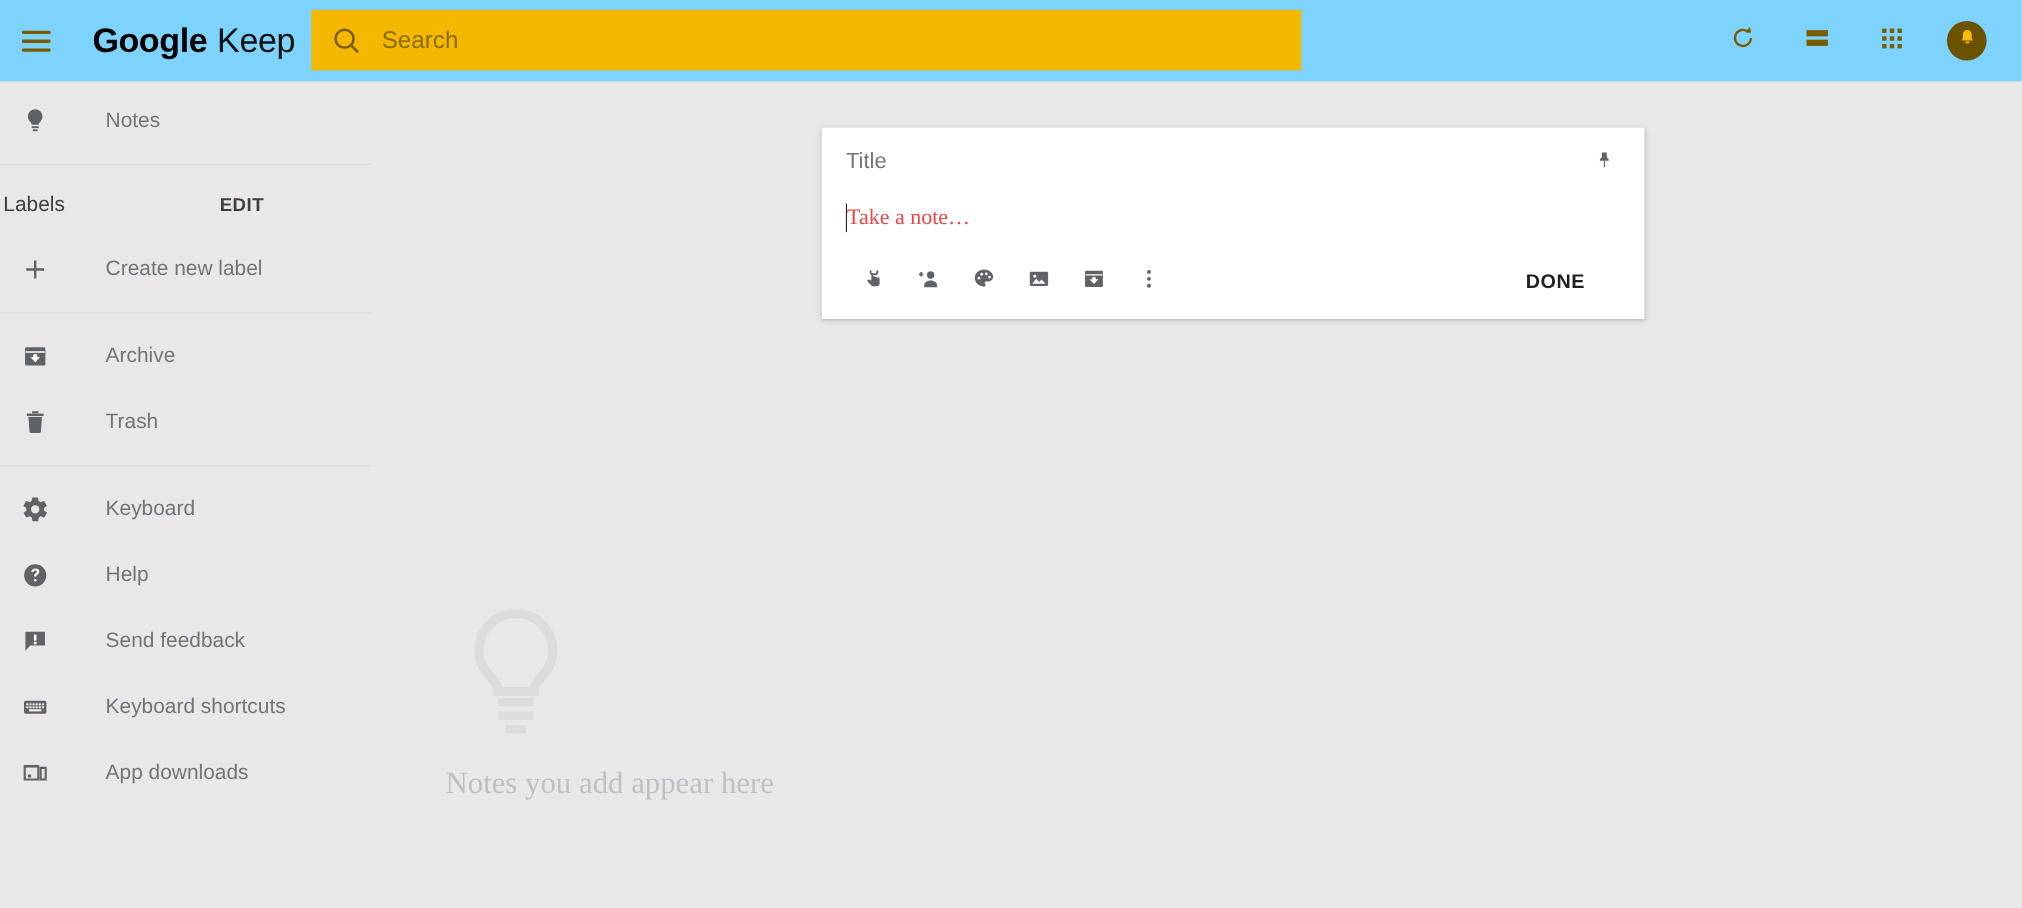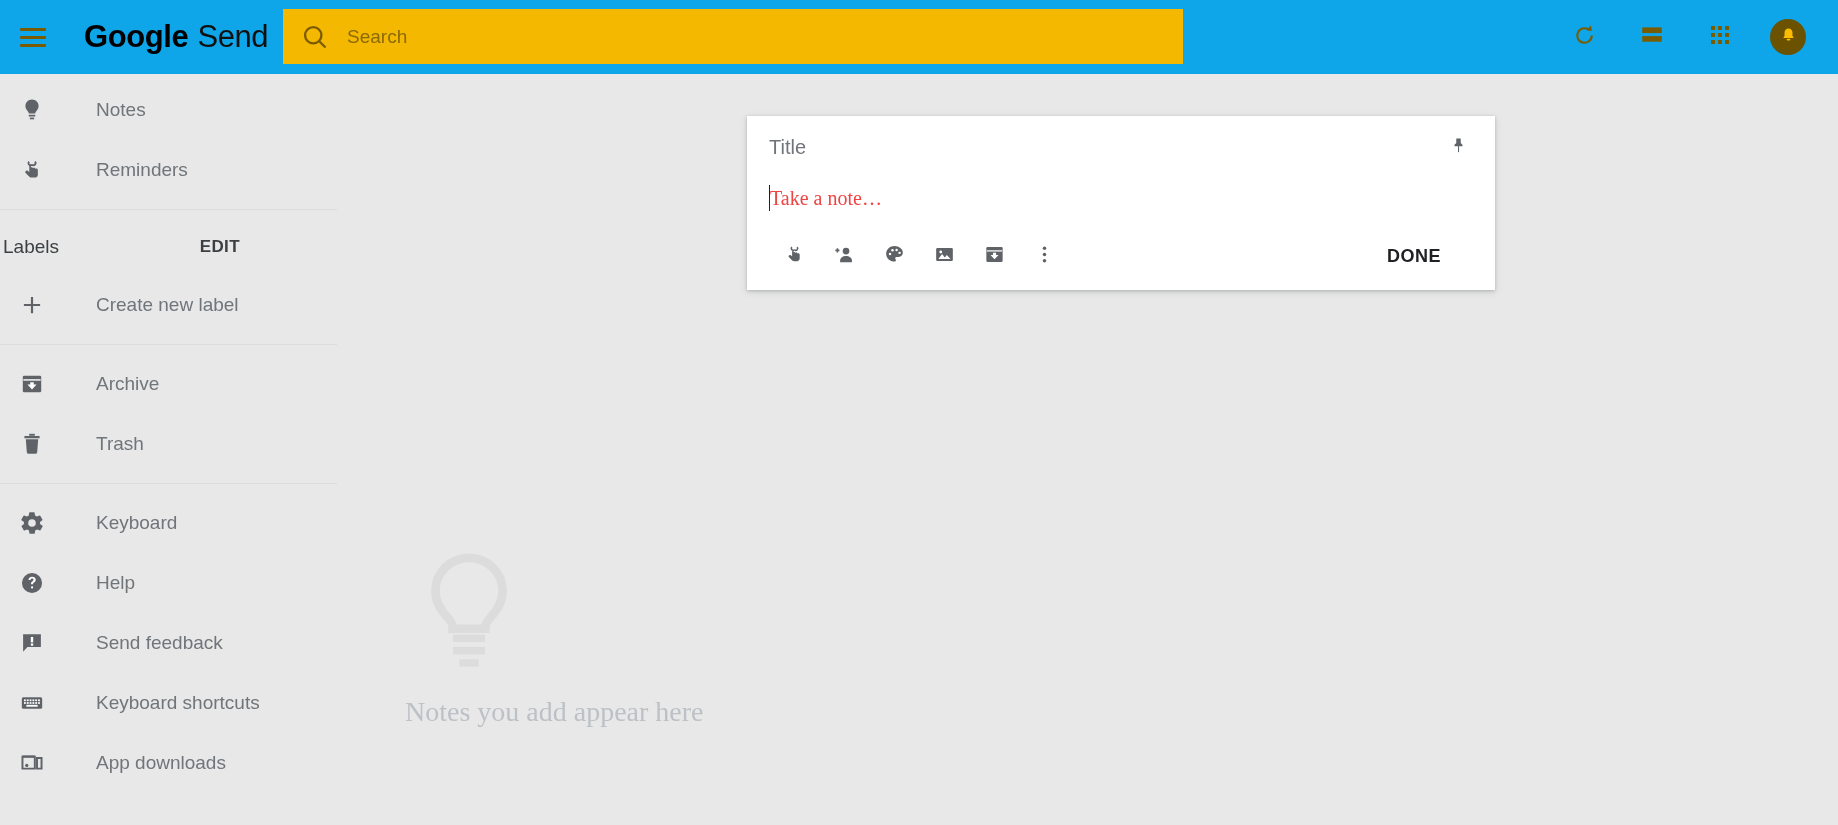--- a/index.html
+++ b/index.html
@@ -14,21 +14,21 @@
     overflow: hidden;
     position: relative;
   }
 
   
   .header {
     position: absolute;
     top: 0; left: 0;
     width: 1838px;
     height: 74px;
-    background: #0ea5e9;
+    background: #7dd3fc;
     display: flex;
     align-items: center;
     box-sizing: border-box;
   }
   .hamburger {
     width: 58px;
     height: 58px;
     margin-left: 4px;
     display: flex;
     flex-direction: column;
@@ -77,21 +77,21 @@
     display: flex;
     align-items: center;
     justify-content: center;
     flex: none;
   }
   .search-input {
     border: none;
     outline: none;
     background: transparent;
     font-family: "Liberation Sans", sans-serif;
-    font-size: 19px;
+    font-size: 22px;
     color: #3d2f00;
     width: 800px;
     padding: 0;
   }
   .search-input::placeholder {
     color: #8a6a05;
     opacity: 1;
   }
   .header-right {
     position: absolute;
@@ -280,21 +280,21 @@
 <div class="header">
 
   <div class="hamburger">
     <span></span>
     <span></span>
     <span></span>
   </div>
 
   <div class="brand">
     <span class="g">Google</span>
-    <span class="k">Send</span>
+    <span class="k">Keep</span>
   </div>
 
   <div class="searchbar">
     <span class="search-ico">
       <svg width="28" height="28" viewBox="0 0 24 24">
         <path fill="none" stroke="#7a5c00" stroke-width="2" d="M10.5 3.5a7 7 0 1 0 0 14 7 7 0 0 0 0-14zM15.6 15.6L21 21"></path>
       </svg>
     </span>
     <input class="search-input" type="text" value="" placeholder="Search" style="">
   </div>
@@ -354,29 +354,20 @@
     <span class="nav-ico">
       <svg width="26" height="26" viewBox="0 0 24 24">
         <path fill="#5f6368" d="M12 2.2c-3.4 0-6.1 2.7-6.1 6 0 2.2 1.2 3.7 2.2 4.9.5.6.9 1.1.9 1.6v.5h6v-.5c0-.5.4-1 .9-1.6 1-1.2 2.2-2.7 2.2-4.9 0-3.3-2.7-6-6.1-6z"></path>
         <rect x="9" y="16.4" width="6" height="1.6" fill="#5f6368"></rect>
         <rect x="10" y="19" width="4" height="1.6" fill="#5f6368"></rect>
       </svg>
     </span>
     <span class="nav-label">Notes</span>
   </div>
 
-  <div class="nav-item">
-    <span class="nav-ico">
-      <svg width="26" height="26" viewBox="0 0 24 24">
-        <path fill="none" stroke="#5f6368" stroke-width="1.7" d="M9.3 4.3a1.9 1.9 0 1 0 2.7 2.7M14.7 4.3a1.9 1.9 0 1 1-2.7 2.7"></path>
-        <path fill="#5f6368" d="M11.1 7.2c-.9 0-1.6.7-1.6 1.6v5l-1.4-1c-.7-.5-1.7-.3-2.1.4-.3.6-.2 1.3.3 1.7l3.3 3.3c.5.5 1.2.8 2 .8h3.1c1.5 0 2.7-1.2 2.7-2.7v-4.2c0-.8-.6-1.4-1.4-1.4-.3 0-.6.1-.8.3-.1-.6-.7-1.1-1.3-1.1-.4 0-.7.1-.9.4-.2-.5-.7-.9-1.3-.9-.2 0-.4 0-.6.1V8.8c0-.9-.7-1.6-1.6-1.6z"></path>
-      </svg>
-    </span>
-    <span class="nav-label">Reminders</span>
-  </div>
 
   <div class="divider"></div>
 
   <div class="labels-row">
     <span class="labels-title">Labels</span>
     <span class="labels-edit">EDIT</span>
   </div>
 
   <div class="nav-item">
     <span class="nav-ico">

